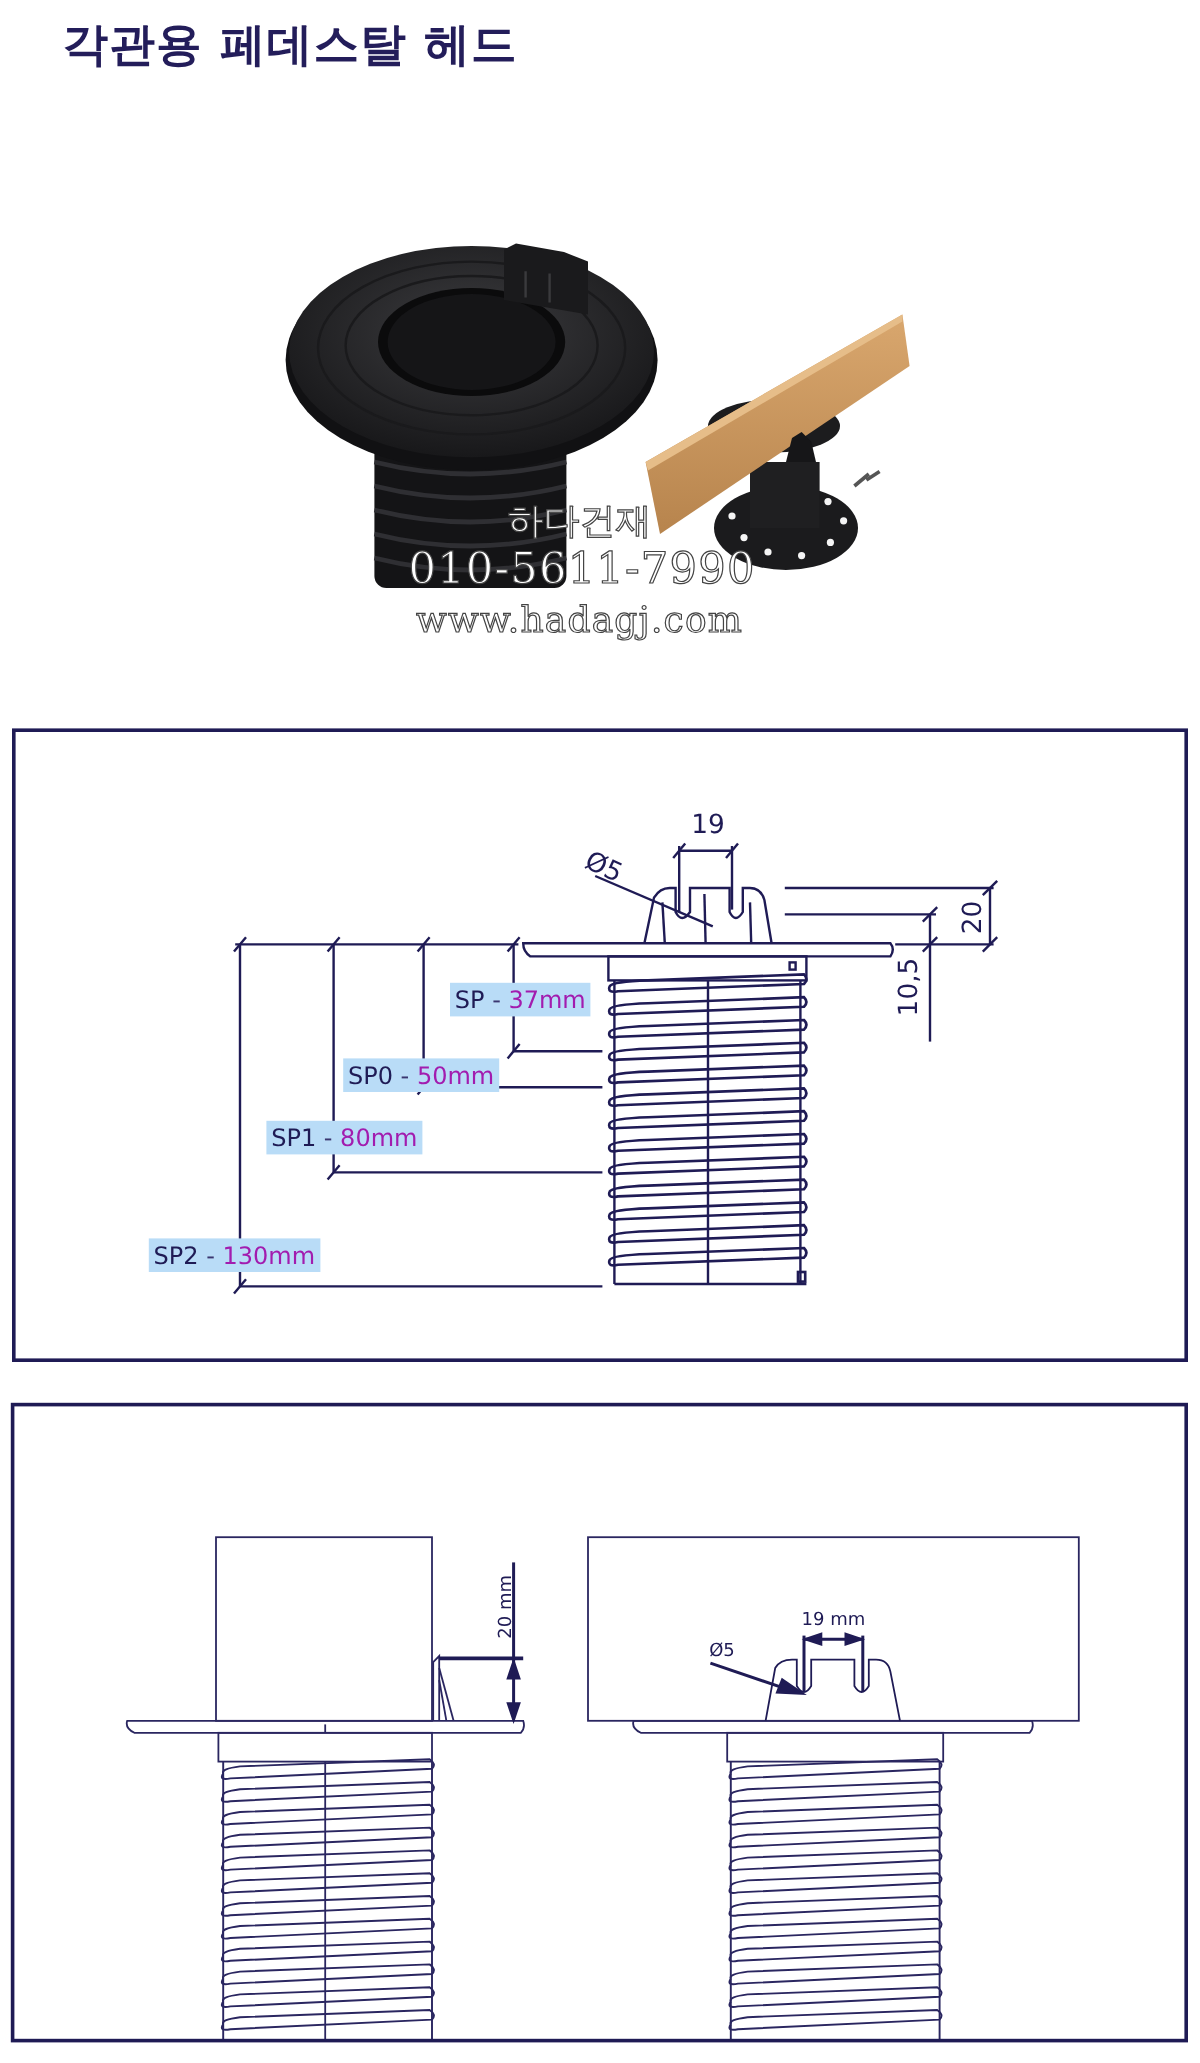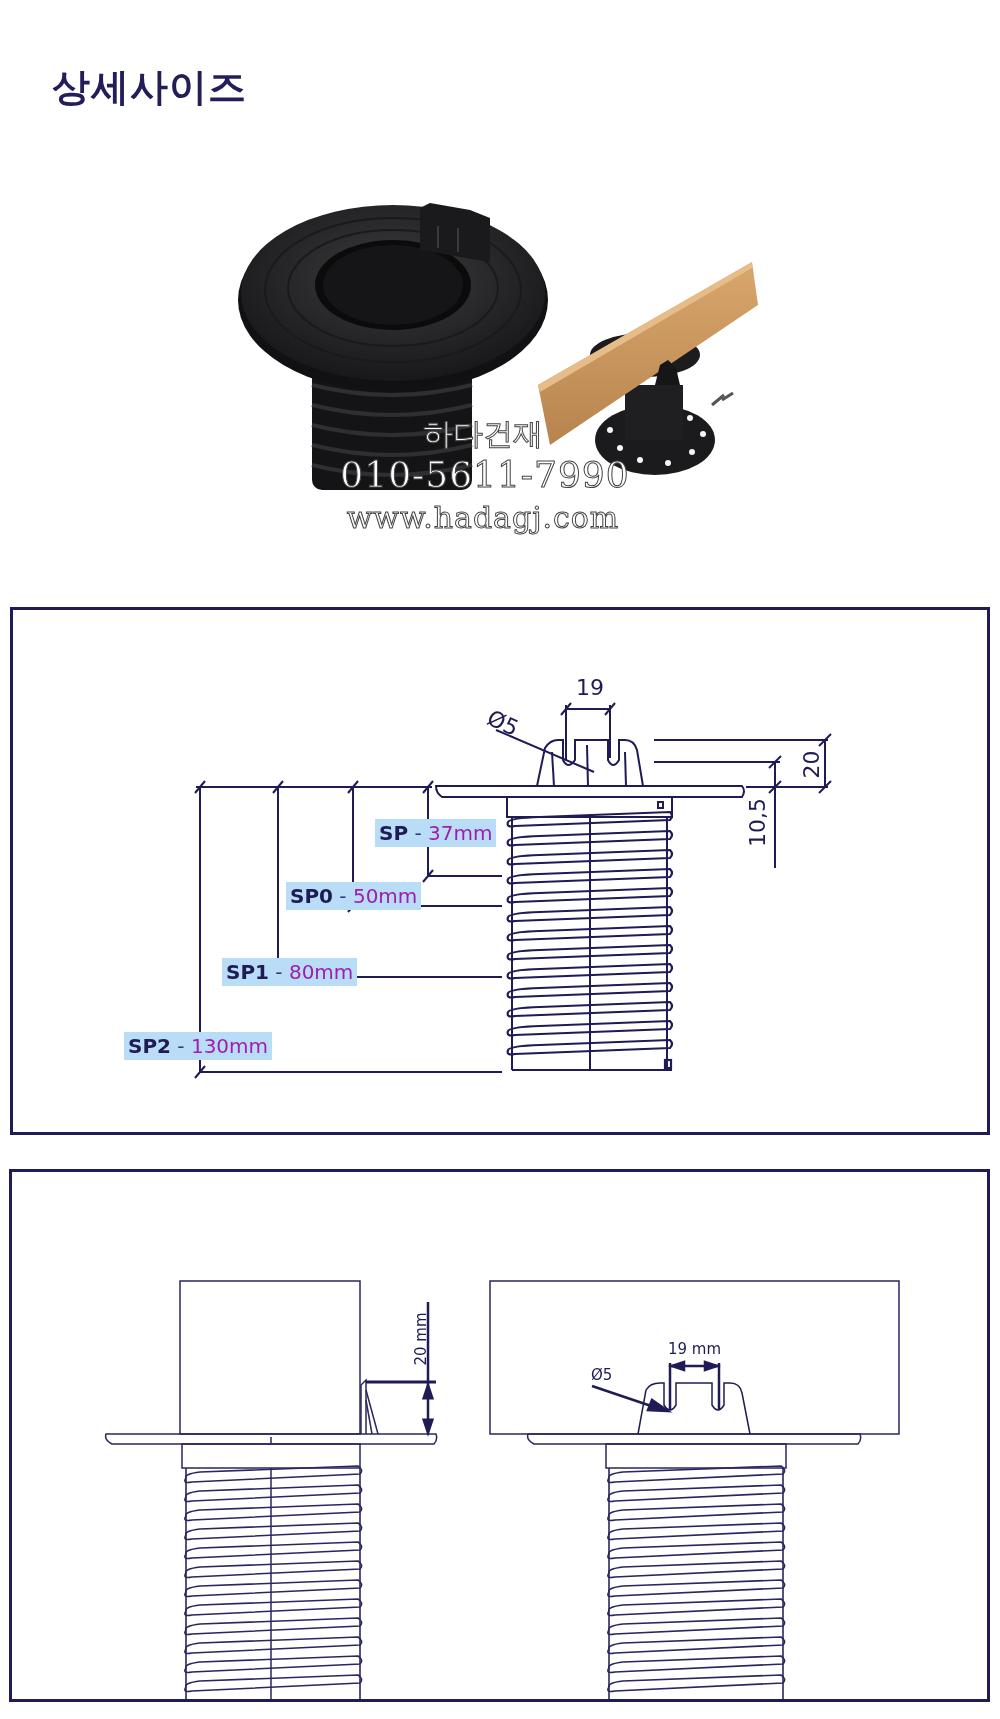--- a/index.html
+++ b/index.html
@@ -7,32 +7,31 @@
   .title { position: absolute; left: 52px; top: 12px; margin: 0; color: #231d5a; font-weight: bold; font-size: 38px; line-height: 50px; letter-spacing: 1px; }
   .watermark { position: absolute; left: 0; width: 1000px; text-align: center; font-family: "DejaVu Serif", serif; color: #ffffff; -webkit-text-stroke: 1px #444; }
   .wm1 { top: 414px; font-size: 30px; left: -17px; }
   .wm2 { top: 454px; font-size: 36px; left: -15px; letter-spacing: 1px; }
   .wm3 { top: 500px; font-size: 30px; left: -17px; letter-spacing: 1px; }
   .panel { position: absolute; border: 3px solid #1f1b55; box-sizing: border-box; background: #fff; }
   .panel1 { left: 10px; top: 607px; width: 980px; height: 528px; }
   .panel2 { left: 9px; top: 1169px; width: 981px; height: 533px; }
   svg.draw { position: absolute; left: 0; top: 0; }
   .sp-label { position: absolute; background: #b9dcf7; color: #1f1b55; font-size: 20px; line-height: 28px; padding: 0 4px; white-space: nowrap; }
-  .sp-label b { font-weight: bold; }
+  .sp-label b { font-weight: normal; }
   .sp-label .dash { font-weight: normal; color: #3a3670; }
   .sp-label .val { font-weight: normal; color: #a21caf; }
   .dim-text { position: absolute; color: #1f1b55; font-size: 22px; white-space: nowrap; }
   .dim-small { position: absolute; color: #1f1b55; font-size: 15px; white-space: nowrap; }
 </style>
 </head>
 <body>
 
 <h1 class="title">
-  <br>
-  <span>상세사이즈</span>
+  <span>각관용 페데스탈 헤드</span><br>
 </h1>
 
 <svg class="draw" width="1000" height="560" viewBox="0 0 1000 560">
   <defs>
     <radialGradient id="flangeG" cx="50%" cy="40%" r="60%">
       <stop offset="0%" stop-color="#3c3c3f"></stop>
       <stop offset="100%" stop-color="#18181a"></stop>
     </radialGradient>
     <linearGradient id="woodG" x1="0" y1="0" x2="0" y2="1">
       <stop offset="0%" stop-color="#d9a76e"></stop>
@@ -230,21 +229,21 @@
 </svg>
 
 <div class="panel panel2" style="background:transparent;"></div>
 
 <div class="sp-label" style="left:375px; top:819px;">
   <b>SP</b><span class="dash"> - </span><span class="val">37mm</span>
 </div>
 <div class="sp-label" style="left:286px; top:862px;margin-top:20px;">
   <b>SP0</b><span class="dash"> - </span><span class="val">50mm</span>
 </div>
-<div class="sp-label" style="left:222px; top:934px;margin-top:24px;">
+<div class="sp-label" style="left:222px; top:934px;">
   <b>SP1</b><span class="dash"> - </span><span class="val">80mm</span>
 </div>
 <div class="sp-label" style="left:124px; top:1032px;">
   <b>SP2</b><span class="dash"> - </span><span class="val">130mm</span>
 </div>
 
 <div class="dim-text" style="left:576px; top:675px;">19</div>
 <div class="dim-text" style="left:494px; top:705px; transform: rotate(25deg); transform-origin: left top;">Ø5</div>
 <div class="dim-text" style="left:797px; top:752px; transform: rotate(-90deg); transform-origin: center;">20</div>
 <div class="dim-text" style="left:733px; top:810px; transform: rotate(-90deg); transform-origin: center;">10,5</div>

